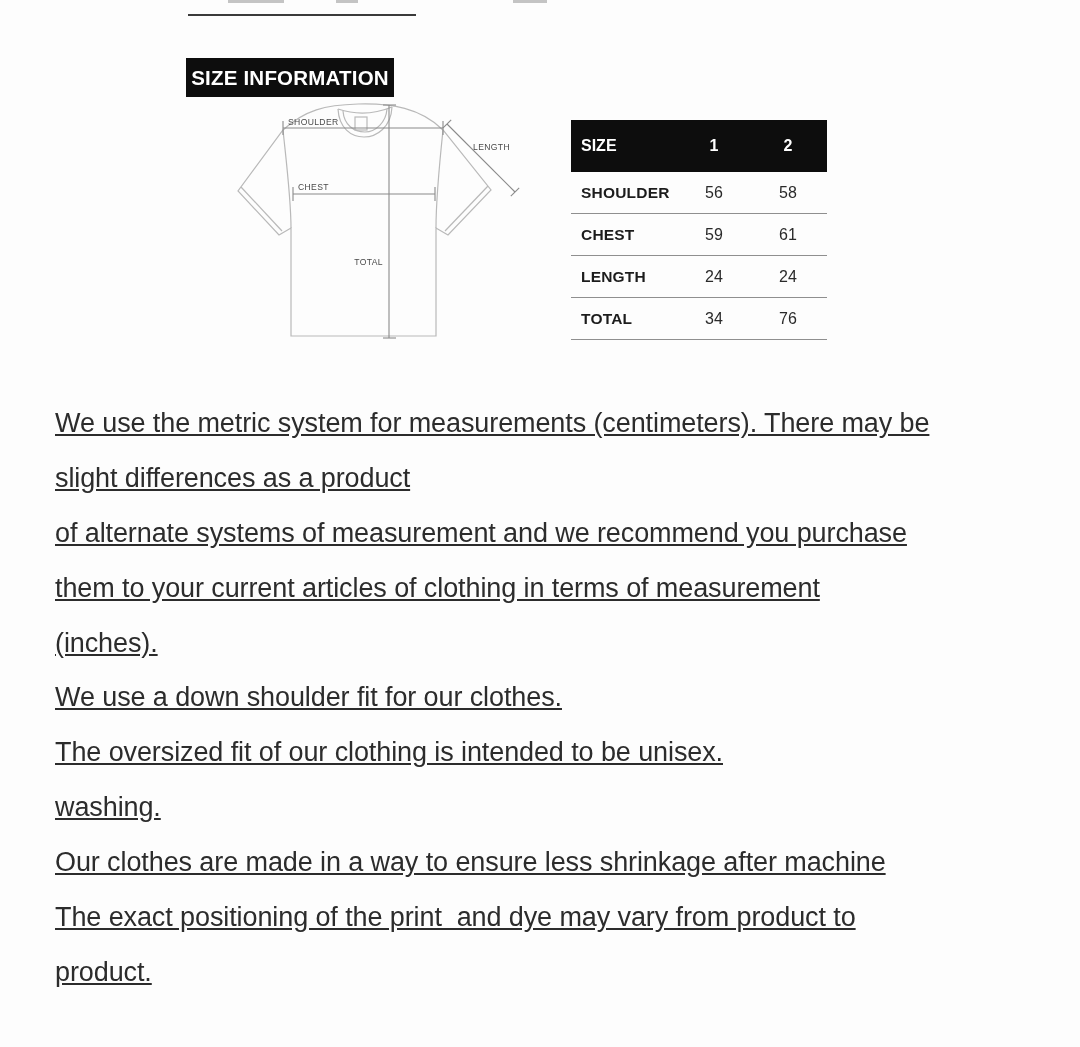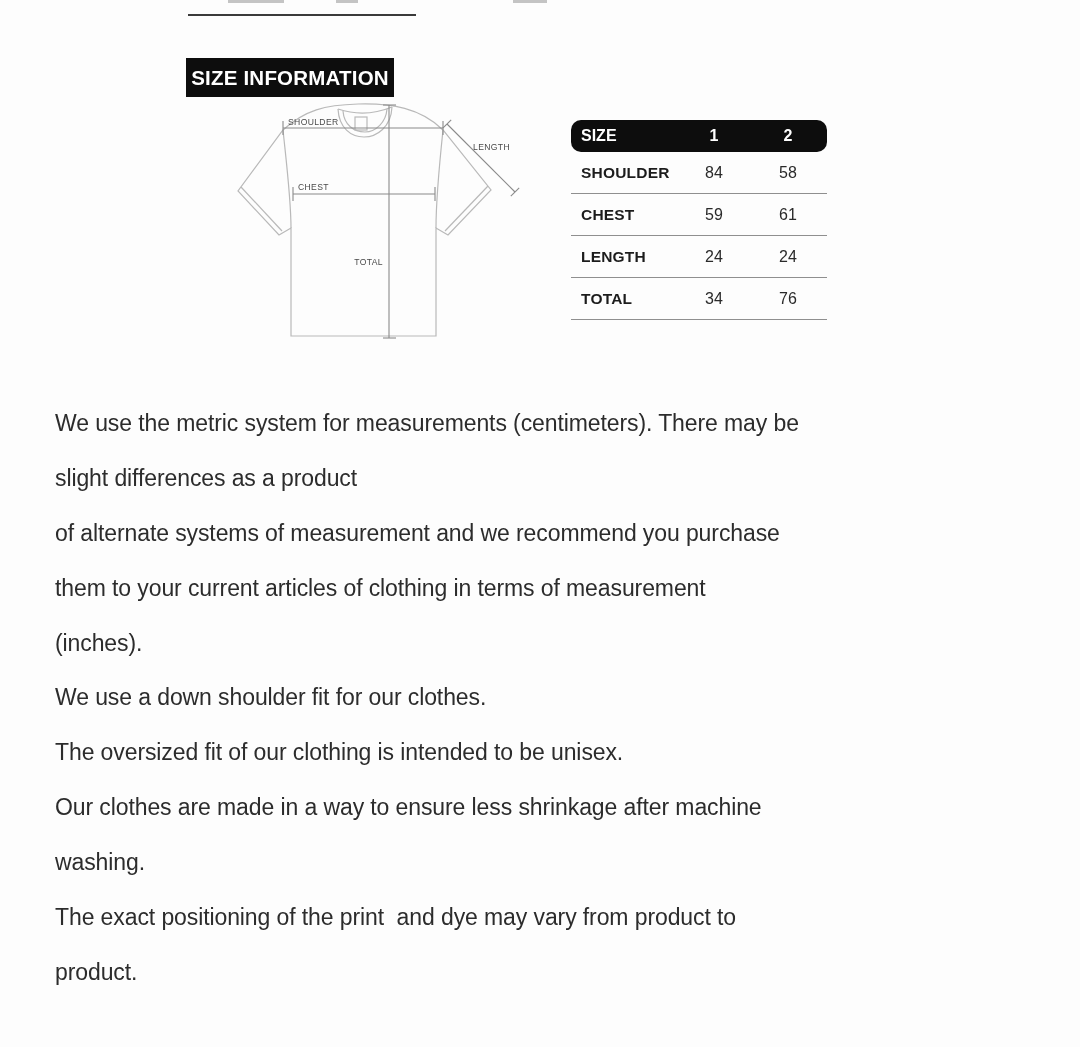--- a/index.html
+++ b/index.html
@@ -28,39 +28,38 @@
   .diagram{position:absolute;left:225px;top:88px;width:300px;height:260px;}
   .diagram .shirt{stroke:var(--shirt-outline);stroke-width:1.2;fill:none;}
   .diagram .measure{stroke:var(--measure-line);stroke-width:1.1;fill:none;}
   .diagram text{
     font-family:"Liberation Sans", sans-serif;font-size:8.6px;
     fill:var(--diagram-label);letter-spacing:.35px;
   }
   
   .size-table{position:absolute;left:571px;top:120px;width:256px;font-size:16px;}
   .size-table .thead{
-    height:32px;background:var(--table-header-bg);color:var(--table-header-text);
+    height:52px;background:var(--table-header-bg);color:var(--table-header-text);
     display:grid;grid-template-columns:108px 70px 78px;align-items:center;
     font-weight:700;
-    border-radius:10px;
   }
   .size-table .trow{
     height:41px;border-bottom:1px solid var(--table-line);
     display:grid;grid-template-columns:108px 70px 78px;align-items:center;
     color:#1c1c1c;
   }
   .size-table .c-label{padding-left:10px;}
   .size-table .trow .c-label{font-weight:600;font-size:15.5px;letter-spacing:.2px;}
   .size-table .c-num{text-align:center;}
   .size-table .trow .c-num{font-weight:400;color:#2a2a2a;}
   
   .desc{position:absolute;left:55px;top:396px;width:985px;color:var(--body-text);}
   .desc .line{
     height:54.9px;display:flex;align-items:center;
-    font-size:23px;white-space:pre;letter-spacing:-0.1px;
+    font-size:27px;white-space:pre;letter-spacing:-0.1px;text-decoration:underline;
   }
 </style>
 </head>
 <body>
 
 <div>
 
   <div class="frag" style="left:228px;top:0;width:56px;height:3px;"></div>
   <div class="frag" style="left:336px;top:0;width:22px;height:3px;"></div>
   <div class="frag" style="left:513px;top:0;width:34px;height:3px;"></div>
@@ -103,21 +102,21 @@
   </svg>
 
   <div class="size-table">
     <div class="thead">
       <div class="c-label">SIZE</div>
       <div class="c-num">1</div>
       <div class="c-num">2</div>
     </div>
     <div class="trow">
       <div class="c-label">SHOULDER</div>
-      <div class="c-num">84</div>
+      <div class="c-num">56</div>
       <div class="c-num">58</div>
     </div>
     <div class="trow">
       <div class="c-label">CHEST</div>
       <div class="c-num">59</div>
       <div class="c-num">61</div>
     </div>
     <div class="trow">
       <div class="c-label">LENGTH</div>
       <div class="c-num">24</div>
@@ -131,19 +130,19 @@
   </div>
 
   <div class="desc">
     <div class="line">We use the metric system for measurements (centimeters). There may be</div>
     <div class="line">slight differences as a product</div>
     <div class="line">of alternate systems of measurement and we recommend you purchase</div>
     <div class="line">them to your current articles of clothing in terms of measurement</div>
     <div class="line">(inches).</div>
     <div class="line">We use a down shoulder fit for our clothes.</div>
     <div class="line">The oversized fit of our clothing is intended to be unisex.</div>
+    <div class="line">washing.</div>
     <div class="line">Our clothes are made in a way to ensure less shrinkage after machine</div>
-    <div class="line">washing.</div>
     <div class="line">The exact positioning of the print  and dye may vary from product to</div>
     <div class="line">product.</div>
   </div>
 
 </div>
 
 </body></html>

